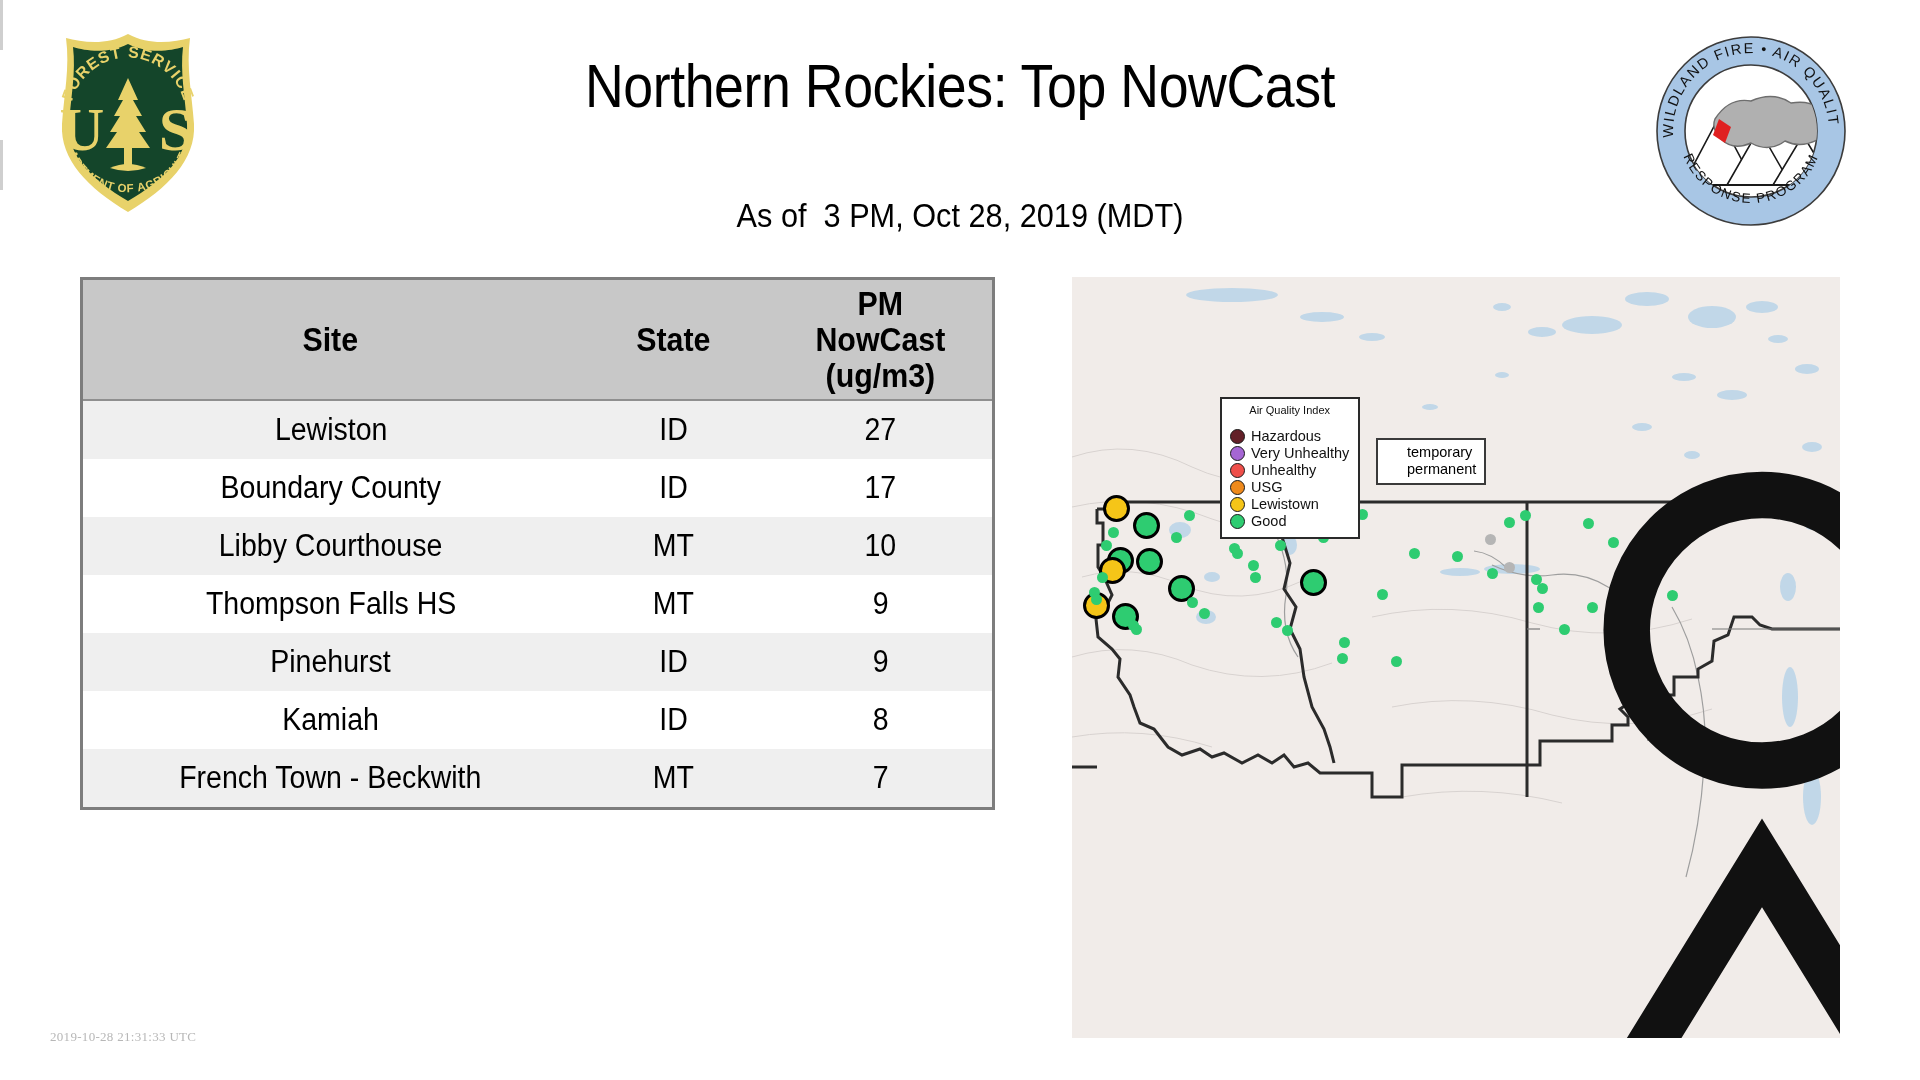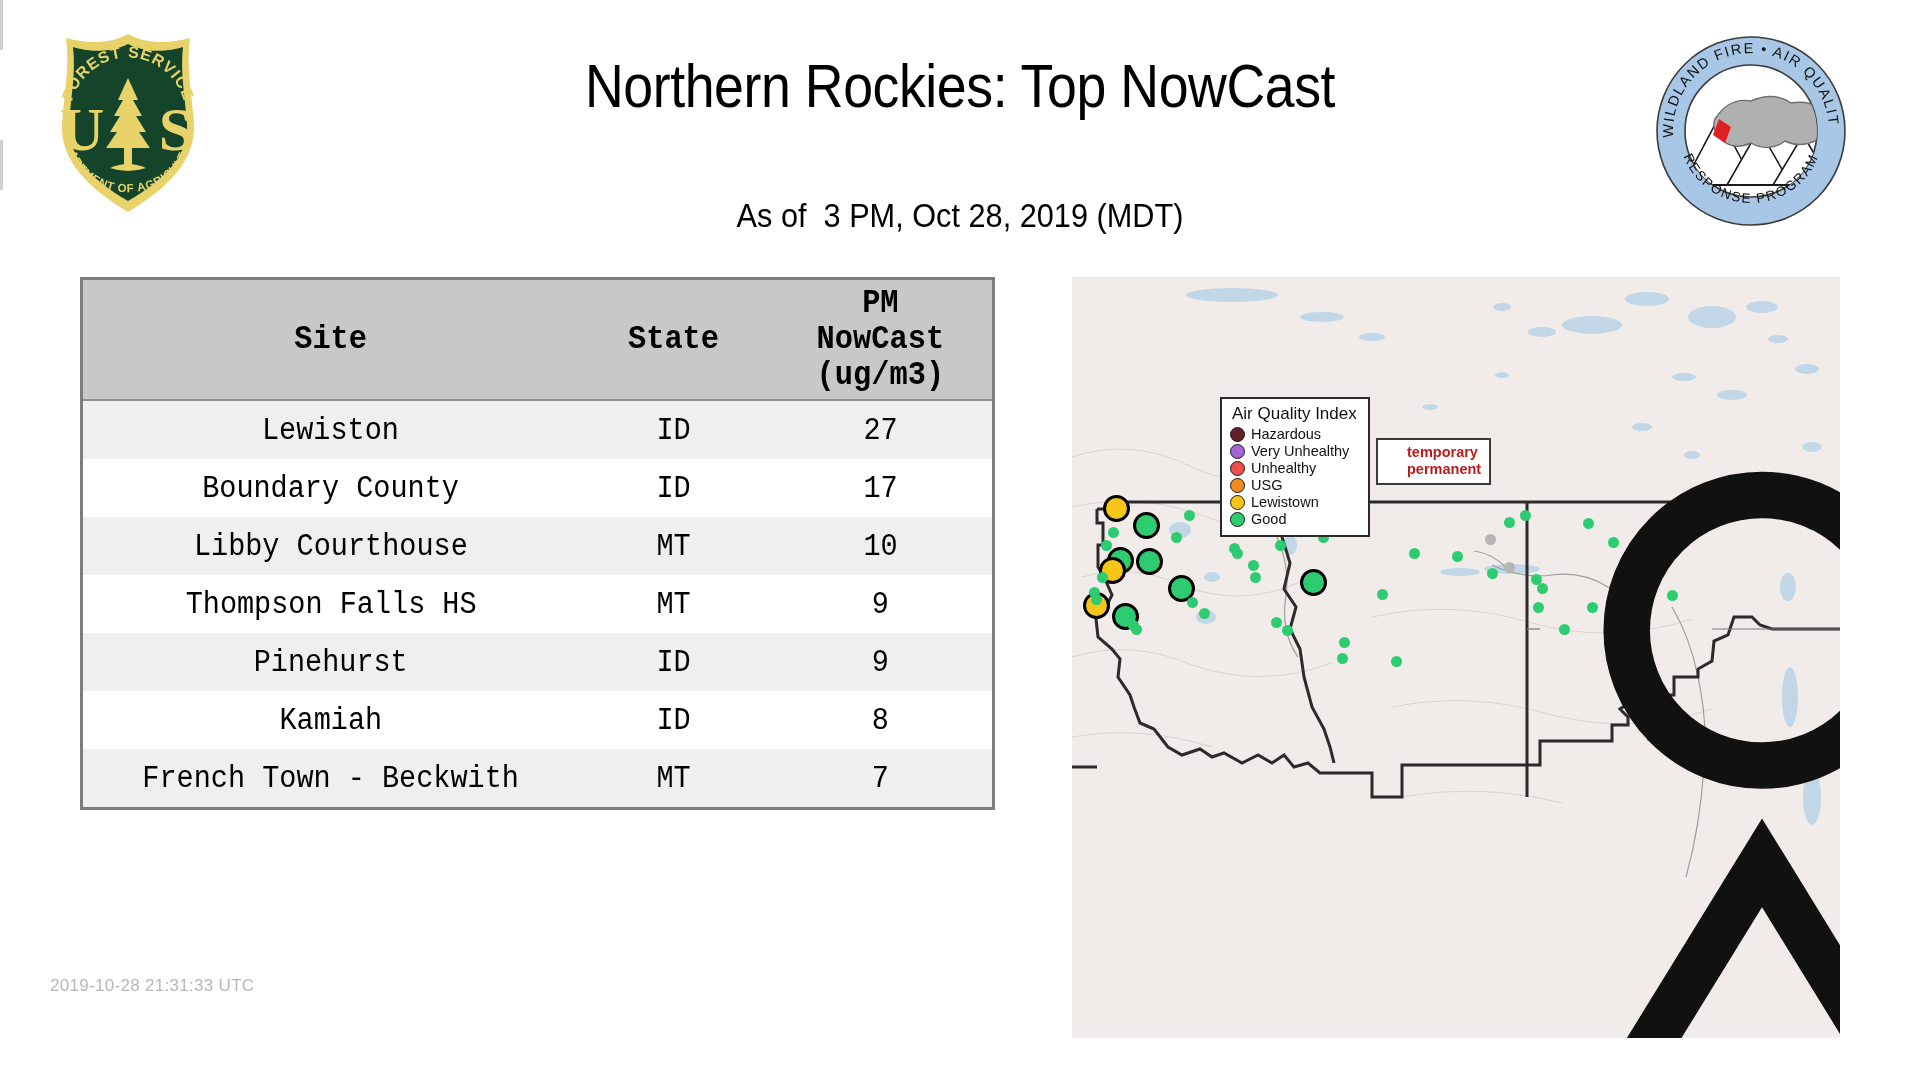--- a/index.html
+++ b/index.html
@@ -45,21 +45,21 @@
   
   .tbl-wrap{
     position:absolute;left:80px;top:277px;width:915px;
     border:3px solid #7d7d7d;
     box-sizing:border-box;
     background:#fff;
   }
   table.nowcast{border-collapse:collapse;width:100%;table-layout:fixed;}
   table.nowcast th,
   table.nowcast td{
-    font-family:Liberation Mono, monospace;
+    font-family:Liberation Sans, sans-serif;
     text-align:center;
     padding:0;
     border:0;
     margin-top:8px;
   }
   table.nowcast thead th{
     background:#c8c8c8;
     font-weight:bold;
     font-size:33px;
     line-height:36px;
@@ -78,63 +78,63 @@
   table.nowcast tbody tr:nth-child(odd){background:#efefef;}
   table.nowcast tbody tr:nth-child(even){background:#ffffff;}
   .col-site{width:54.5%;}
   .col-state{width:21%;}
   .col-val{width:24.5%;}
   .hdr-inner{transform:scaleX(0.92);display:inline-block;}
   .cell-inner{transform:scaleX(0.92);display:inline-block;}
 
   
   .stamp{
-    position:absolute;left:50px;top:976px;
-    font-size:17px;color:#b7b7b7;
-    font-family:Liberation Sans, sans-serif;
+    position:absolute;left:50px;top:1029px;
+    font-size:13px;color:#b7b7b7;
+    font-family:Liberation Serif, serif;
     letter-spacing:0.3px;
   }
 
   
   .map{
     position:absolute;left:1072px;top:277px;width:768px;height:761px;
     background:#f0ebe9;
     overflow:hidden;
   }
   .map svg{position:absolute;left:0;top:0;width:768px;height:761px;}
 
   
   .legend-aqi{
     position:absolute;left:148px;top:120px;
     background:#fff;border:2px solid #2a2a2a;
     padding:5px 9px 7px 8px;
     font-family:"Liberation Sans",sans-serif;
   }
   .legend-aqi .lg-title{
-    font-size:17px;color:#111;text-align:center;
-    margin:0 0 2px 0;padding:0 2px;
+    font-size:11px;color:#111;text-align:center;
+    margin:0 0 12px 0;padding:0 2px;
   }
   .legend-aqi .lg-row{
     display:flex;align-items:center;gap:6px;height:17px;
   }
   .legend-aqi .sw{
     width:13px;height:13px;border-radius:50%;
     border:1.6px solid #1a1a1a;flex:0 0 auto;
   }
   .legend-aqi .lg-label{font-size:14.5px;color:#111;line-height:15px;}
 
   .legend-type{
     position:absolute;left:304px;top:161px;
     background:#fff;border:2px solid #3a3a3a;
     padding:4px 8px 5px 6px;
     font-family:"Liberation Sans",sans-serif;
     display:flex;gap:5px;align-items:flex-start;
   }
   .legend-type .shapes{width:18px;}
-  .legend-type .labels .lt{font-size:14.5px;color:#b91c1c;line-height:17px;font-weight:bold;}
+  .legend-type .labels .lt{font-size:14.5px;color:#000000;line-height:17px;}
 
   .dot{position:absolute;border-radius:50%;}
   .dot-sm{width:11px;height:11px;background:#2ecc71;}
   .dot-sm.gray{background:#b5b5b5;}
   .dot-lg{width:27px;height:27px;border:3.5px solid #000;box-sizing:border-box;}
   .dot-lg.good{background:#2ecc71;}
   .dot-lg.mod{background:#f5c518;}
 </style>
 </head>
 <body>

